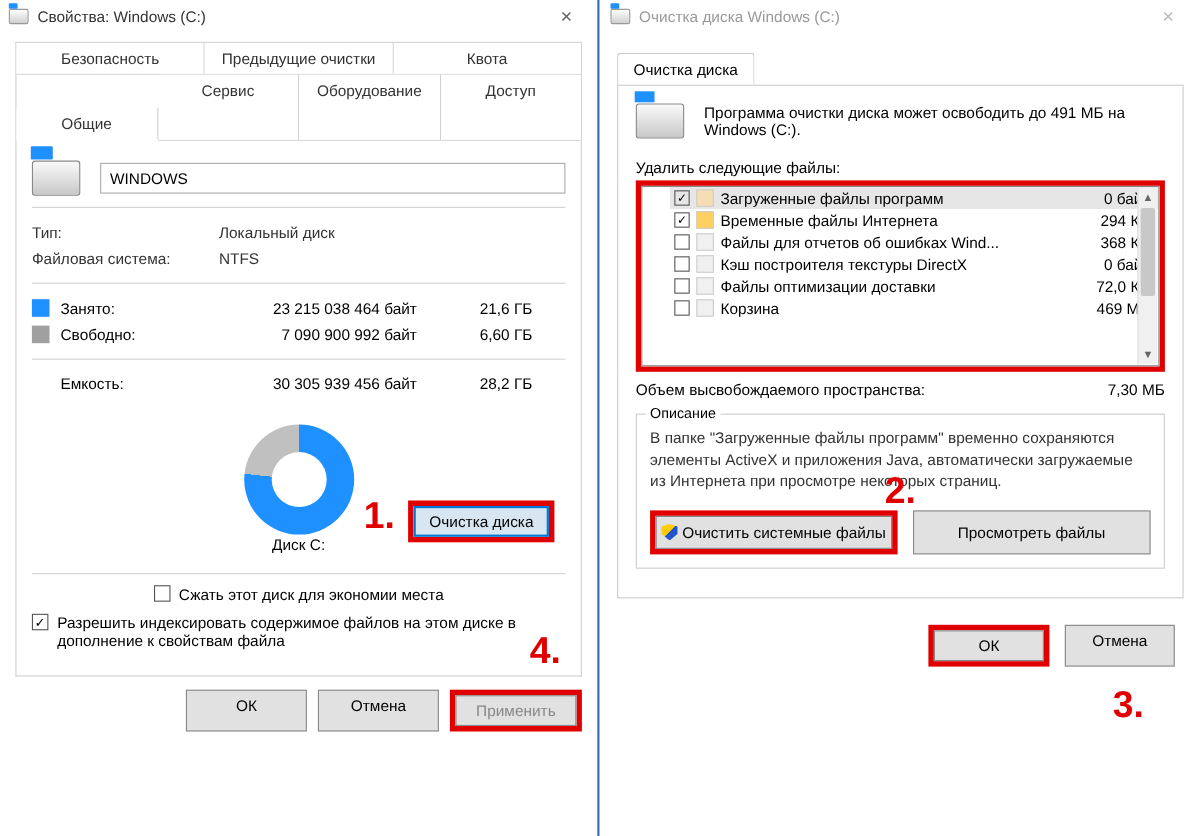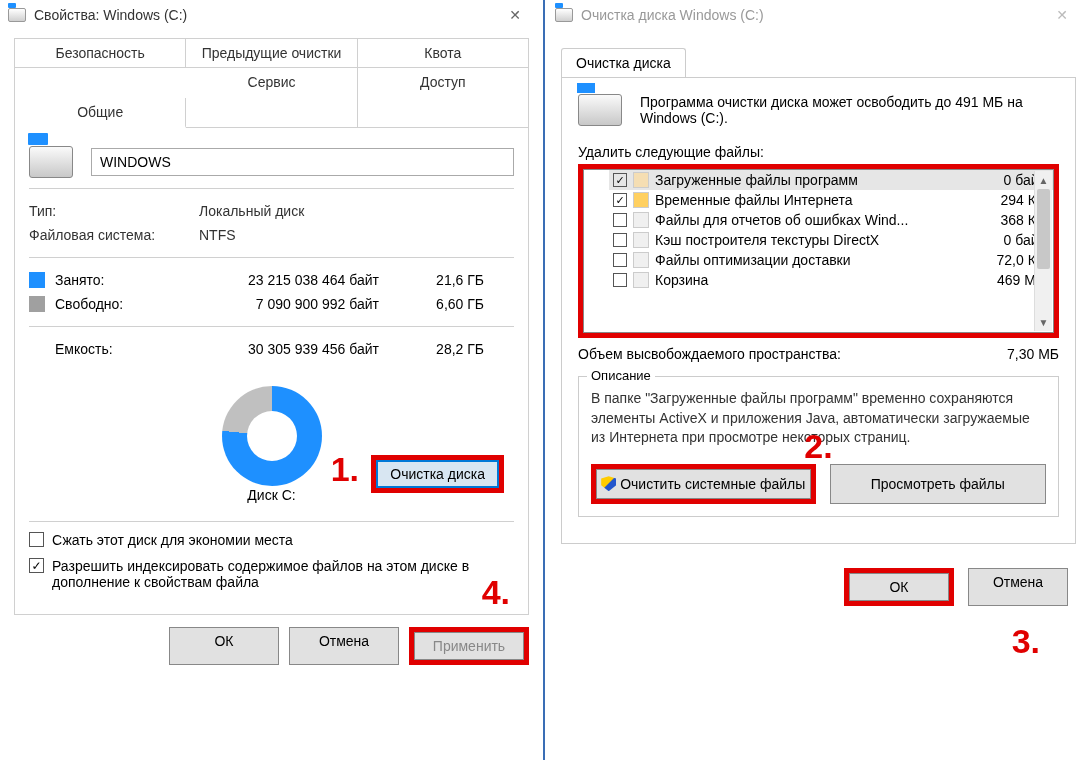--- a/index.html
+++ b/index.html
@@ -42,21 +42,21 @@
 .legend-row .gb { flex: 1; text-align: right; padding-right: 30px; }
 
 .donut-wrap { display: flex; align-items: center; justify-content: center; position: relative; height: 150px; }
 .donut { width: 100px; height: 100px; border-radius: 50%; background: conic-gradient(#1e90ff 0 276deg, #c0c0c0 276deg 360deg); position: relative; }
 .donut::after { content: ''; position: absolute; left: 25px; top: 25px; width: 50px; height: 50px; background: #fff; border-radius: 50%; }
 .disk-label { position: absolute; bottom: 8px; left: 50%; transform: translateX(-50%); font-size: 14px; }
 .cleanup-btn-wrap { position: absolute; right: 10px; bottom: 18px; }
 .red-box { border: 5px solid #e00000; }
 .btn { background: #e1e1e1; border: 1px solid #888; padding: 4px 12px; font-size: 14px; cursor: default; display: inline-block; }
 .btn.focus { border: 2px solid #0078d7; background: #d8e6f2; }
-.checkbox-row { display: flex; align-items: flex-start; font-size: 14px; margin: 10px 0; gap: 8px; }
+.checkbox-row { display: flex; align-items: flex-start; font-size: 14px; margin: 10px 0; gap: 8px; justify-content: center; }
 .chk { width: 15px; height: 15px; border: 1px solid #555; flex-shrink: 0; display: flex; align-items: center; justify-content: center; font-size: 12px; line-height: 1; }
 .chk.checked::after { content: '✓'; color: #000; }
 .btn-row { display: flex; justify-content: flex-end; gap: 10px; margin: 12px 14px 0 14px; }
 .btn-row .btn { width: 110px; text-align: center; padding: 5px 0; }
 .btn.disabled { color: #888; }
 
 .step-num { position: absolute; font-size: 34px; font-weight: bold; color: #e00000; }
 
 
 .r-tabs { margin: 18px 14px 0 14px; display: flex; }
@@ -104,20 +104,21 @@
 
   <div class="tabs-wrap">
     <div class="tab-row">
       <div class="tab">Безопасность</div>
       <div class="tab">Предыдущие очистки</div>
       <div class="tab">Квота</div>
     </div>
     <div class="tab-row second">
       <div class="tab active">Общие</div>
       <div class="tab">Сервис</div>
+      <div class="tab">Оборудование</div>
       <div class="tab">Доступ</div>
     </div>
   </div>
 
   <div class="content" style="position:relative;">
     <div class="drive-icon-row">
       <div class="big-drive"></div>
       <input class="drive-name-input" value="WINDOWS" style="">
     </div>
     <div class="hr"></div>

